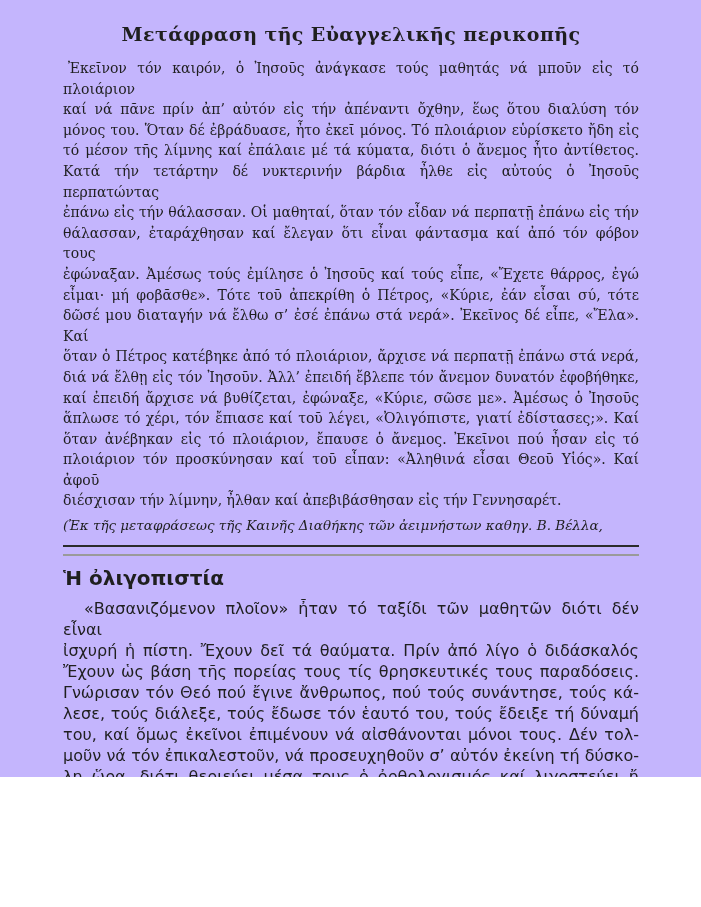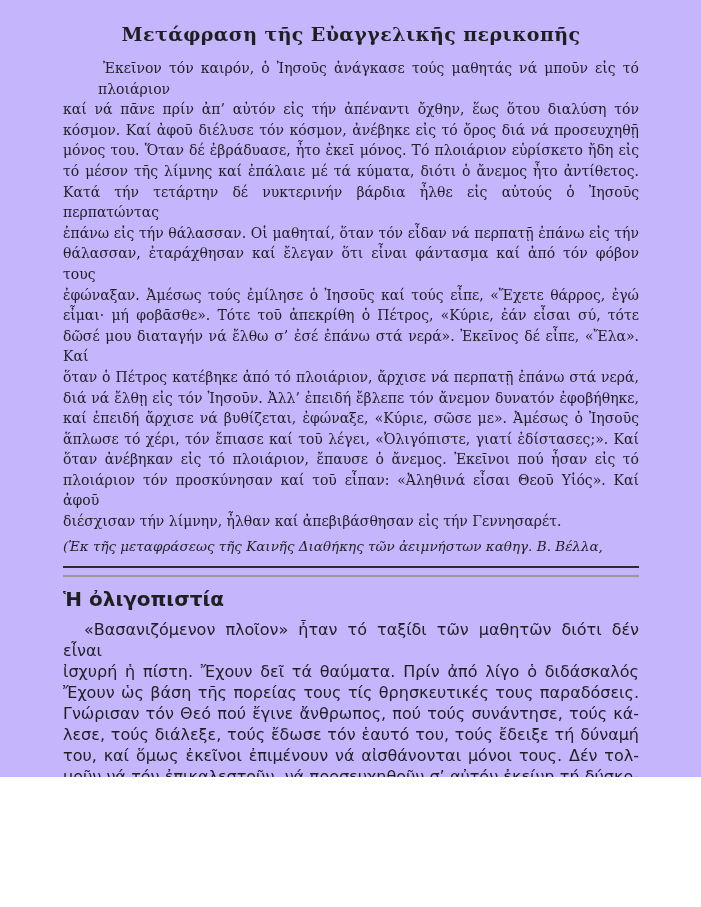--- a/index.html
+++ b/index.html
@@ -24,21 +24,21 @@
   }
   .gospel {
     font-family: "DejaVu Serif", serif;
     font-size: 14px;
     line-height: 20.6px;
   }
   .gospel .ln {
     text-align: justify;
     text-align-last: justify;
   }
-  .gospel .ln:first-child { text-indent: 5px; margin-left: 35px; }
+  .gospel .ln:first-child { text-indent: 5px; }
   .gospel .ln:last-child { text-align-last: left; }
   .attribution {
     font-family: "DejaVu Serif", serif;
     font-style: italic;
     font-size: 13.5px;
     line-height: 21px;
     margin-top: 4px;
   }
   .attribution .ln { }
   .rule {
@@ -77,21 +77,20 @@
 </head>
 <body>
 
 <div class="page">
 
   <h1 class="title">Μετάφραση τῆς Εὐαγγελικῆς περικοπῆς</h1>
 
   <div class="gospel">
       <div class="ln">Ἐκεῖνον τόν καιρόν, ὁ Ἰησοῦς ἀνάγκασε τούς μαθητάς νά μποῦν εἰς τό πλοιάριον</div>
       <div class="ln">καί νά πᾶνε πρίν ἀπ’ αὐτόν εἰς τήν ἀπέναντι ὄχθην, ἕως ὅτου διαλύση τόν</div>
-      <div class="ln">κόσμον. Καί ἀφοῦ διέλυσε τόν κόσμον, ἀνέβηκε εἰς τό ὄρος διά νά προσευχηθῇ</div>
       <div class="ln">μόνος του. Ὅταν δέ ἐβράδυασε, ἦτο ἐκεῖ μόνος. Τό πλοιάριον εὑρίσκετο ἤδη εἰς</div>
       <div class="ln">τό μέσον τῆς λίμνης καί ἐπάλαιε μέ τά κύματα, διότι ὁ ἄνεμος ἦτο ἀντίθετος.</div>
       <div class="ln">Κατά τήν τετάρτην δέ νυκτερινήν βάρδια ἦλθε εἰς αὐτούς ὁ Ἰησοῦς περπατώντας</div>
       <div class="ln">ἐπάνω εἰς τήν θάλασσαν. Οἱ μαθηταί, ὅταν τόν εἶδαν νά περπατῇ ἐπάνω εἰς τήν</div>
       <div class="ln">θάλασσαν, ἐταράχθησαν καί ἔλεγαν ὅτι εἶναι φάντασμα καί ἀπό τόν φόβον τους</div>
       <div class="ln">ἐφώναξαν. Ἀμέσως τούς ἐμίλησε ὁ Ἰησοῦς καί τούς εἶπε, «Ἔχετε θάρρος, ἐγώ</div>
       <div class="ln">εἶμαι· μή φοβᾶσθε». Τότε τοῦ ἀπεκρίθη ὁ Πέτρος, «Κύριε, ἐάν εἶσαι σύ, τότε</div>
       <div class="ln">δῶσέ μου διαταγήν νά ἔλθω σ’ ἐσέ ἐπάνω στά νερά». Ἐκεῖνος δέ εἶπε, «Ἔλα». Καί</div>
       <div class="ln">ὅταν ὁ Πέτρος κατέβηκε ἀπό τό πλοιάριον, ἄρχισε νά περπατῇ ἐπάνω στά νερά,</div>
       <div class="ln">διά νά ἔλθῃ εἰς τόν Ἰησοῦν. Ἀλλ’ ἐπειδή ἔβλεπε τόν ἄνεμον δυνατόν ἐφοβήθηκε,</div>

